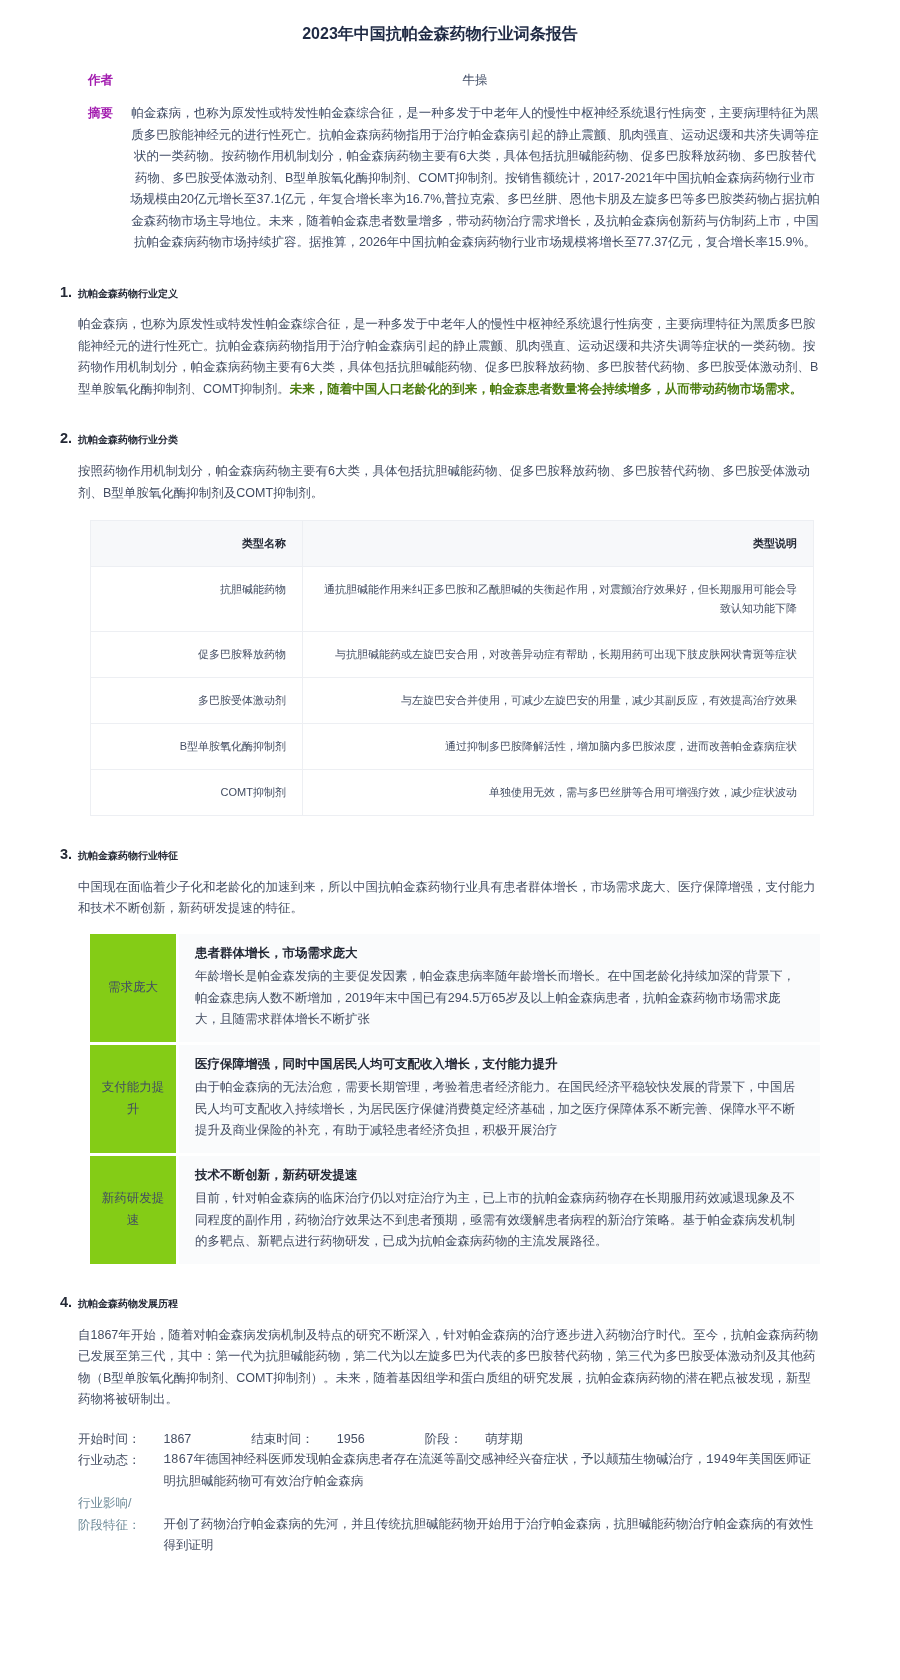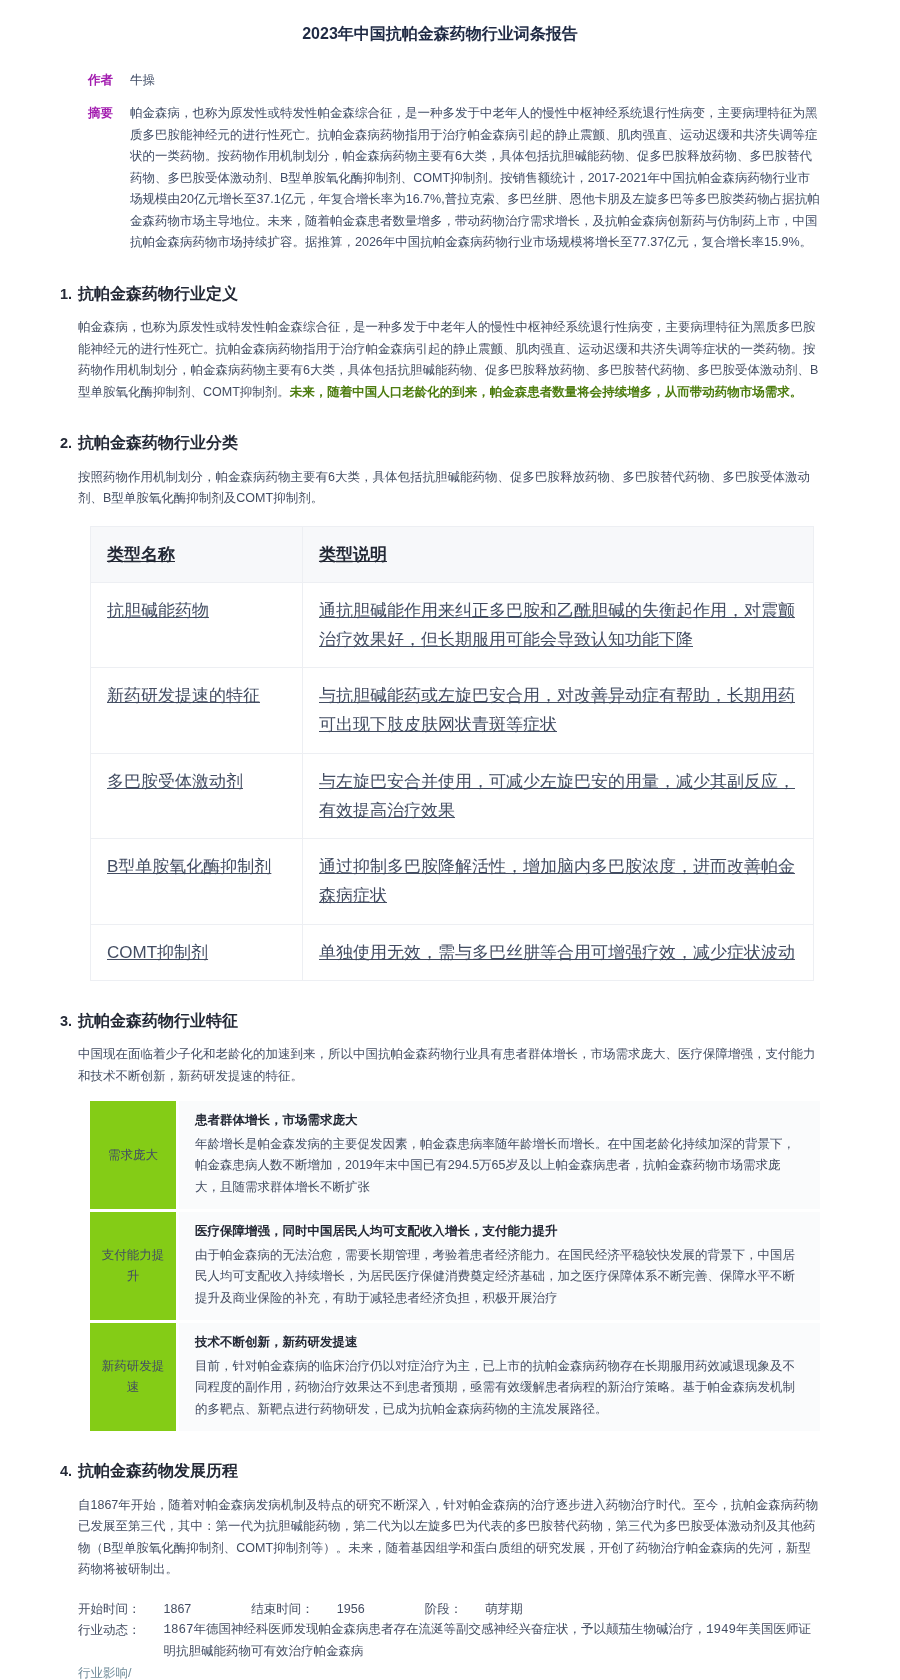--- a/index.html
+++ b/index.html
@@ -9,41 +9,41 @@
     font-family:"Liberation Sans","DejaVu Sans",sans-serif;
     color:#434d62; font-size:12.5px; line-height:1.72;
   }
   .page { padding:20px 80px 0 60px; }
 
   .title { text-align:center; font-size:16px; font-weight:bold; color:#1f2a44; margin-bottom:22px; }
 
   
   .meta-row { display:flex; margin-left:28px; margin-bottom:12px; }
   .meta-label { flex:0 0 42px; font-weight:bold; color:#a21caf; }
-  .meta-value { flex:1; color:#414d66; }
+  .meta-value { flex:1; color:#414d66;text-align:center; }
   .tags { display:flex; gap:14px; flex-wrap:wrap; margin-top:-2px; }
   .tag {
     display:inline-block; font-size:11px; line-height:1.2; color:#4a90d9;
     background:#eaf4fe; border:1px solid #cfe6fb; border-radius:3px;
     padding:6px 12px; cursor:pointer; white-space:nowrap;
   }
 
   
   .section { margin-top:26px; position:relative; padding-left:18px; }
   .sec-head { display:flex; align-items:baseline; margin-left:-18px; margin-bottom:10px; }
   .sec-num { font-weight:bold; color:#242936; font-size:14.5px; width:18px; }
-  .sec-title { font-weight:bold; color:#242936; font-size:16px; }
+  .sec-title { font-weight:bold; color:#242936; font-size:10px; }
   .sec-body { color:#434d62; }
   .sec-body b, .bold { font-weight:bold; color:#4d7c0f; }
 
   
   table.grid { border-collapse:collapse; width:724px; margin:16px 0 6px 12px; }
   table.grid th, table.grid td {
-    border:1px solid #edeff3; font-size:17px; text-align:left;
-    padding:13px 16px; vertical-align:top; color:#434d62;text-decoration:underline;
+    border:1px solid #edeff3; font-size:11px; text-align:right;
+    padding:13px 16px; vertical-align:top; color:#434d62;
   }
   table.grid th { background:#f7f8fa; font-weight:bold; color:#242936; }
   .col-name { width:212px; }
 
   
   .features { margin:14px 0 0 12px; }
   .feature { display:flex; margin-bottom:3px; }
   .feature-label {
     flex:0 0 86px; background:#84cc16; color:#434d62;
     display:flex; align-items:center; justify-content:center; text-align:center;
@@ -99,21 +99,21 @@
           <th class="col-name">类型名称</th>
           <th>类型说明</th>
         </tr>
       </thead>
       <tbody>
         <tr>
           <td>抗胆碱能药物</td>
           <td>通抗胆碱能作用来纠正多巴胺和乙酰胆碱的失衡起作用，对震颤治疗效果好，但长期服用可能会导致认知功能下降</td>
         </tr>
         <tr>
-          <td>新药研发提速的特征</td>
+          <td>促多巴胺释放药物</td>
           <td>与抗胆碱能药或左旋巴安合用，对改善异动症有帮助，长期用药可出现下肢皮肤网状青斑等症状</td>
         </tr>
         <tr>
           <td>多巴胺受体激动剂</td>
           <td>与左旋巴安合并使用，可减少左旋巴安的用量，减少其副反应，有效提高治疗效果</td>
         </tr>
         <tr>
           <td>B型单胺氧化酶抑制剂</td>
           <td>通过抑制多巴胺降解活性，增加脑内多巴胺浓度，进而改善帕金森病症状</td>
         </tr>
@@ -154,21 +154,21 @@
         </div>
       </div>
     </div>
   </div>
 
   <div class="section">
     <div class="sec-head">
       <span class="sec-num">4.</span>
       <span class="sec-title">抗帕金森药物发展历程</span>
     </div>
-    <div class="sec-body">自1867年开始，随着对帕金森病发病机制及特点的研究不断深入，针对帕金森病的治疗逐步进入药物治疗时代。至今，抗帕金森病药物已发展至第三代，其中：第一代为抗胆碱能药物，第二代为以左旋多巴为代表的多巴胺替代药物，第三代为多巴胺受体激动剂及其他药物（B型单胺氧化酶抑制剂、COMT抑制剂等）。未来，随着基因组学和蛋白质组的研究发展，开创了药物治疗帕金森病的先河，新型药物将被研制出。</div>
+    <div class="sec-body">自1867年开始，随着对帕金森病发病机制及特点的研究不断深入，针对帕金森病的治疗逐步进入药物治疗时代。至今，抗帕金森病药物已发展至第三代，其中：第一代为抗胆碱能药物，第二代为以左旋多巴为代表的多巴胺替代药物，第三代为多巴胺受体激动剂及其他药物（B型单胺氧化酶抑制剂、COMT抑制剂）。未来，随着基因组学和蛋白质组的研究发展，抗帕金森病药物的潜在靶点被发现，新型药物将被研制出。</div>
 
     <div class="timeline">
 
       <div class="tl-entry">
         <div class="tl-line tl-inline">
           <span class="tl-label">开始时间：</span>
             <span>1867</span>
             <span class="gap"></span>
           <span class="tl-label">结束时间：</span>
             <span>1956</span>

